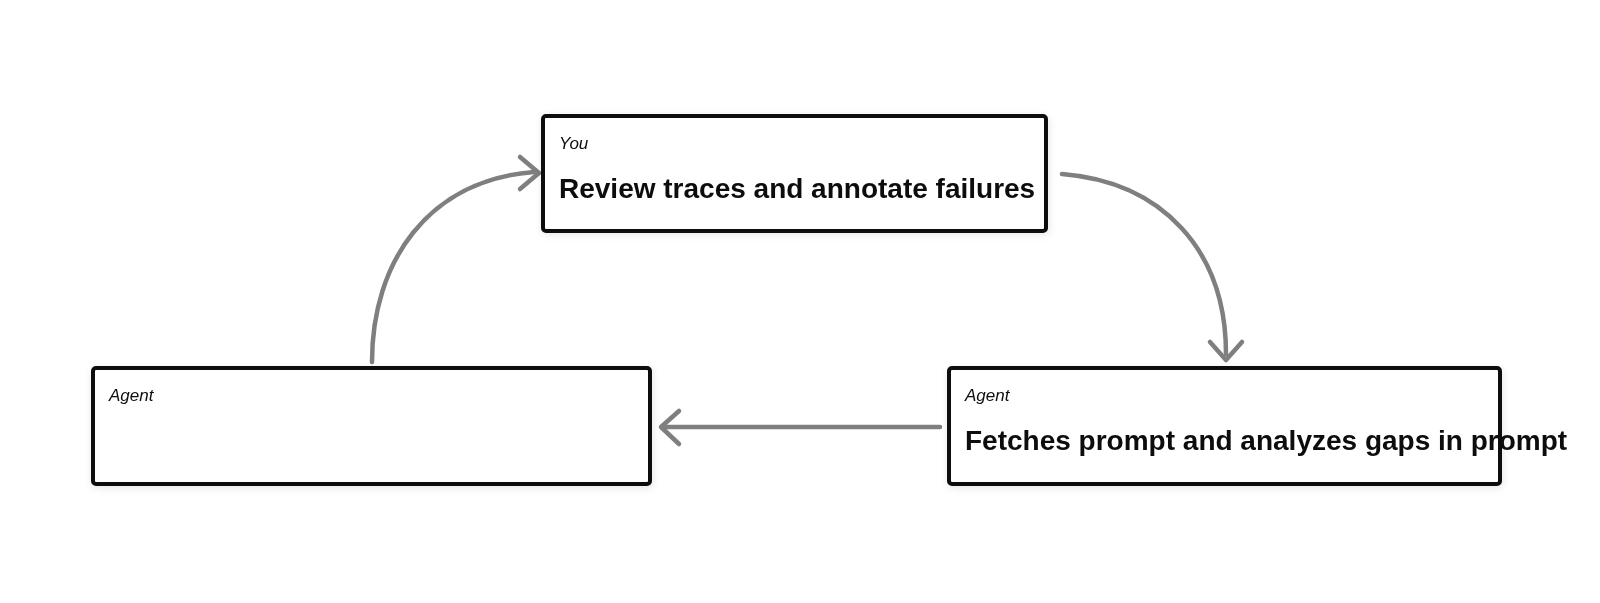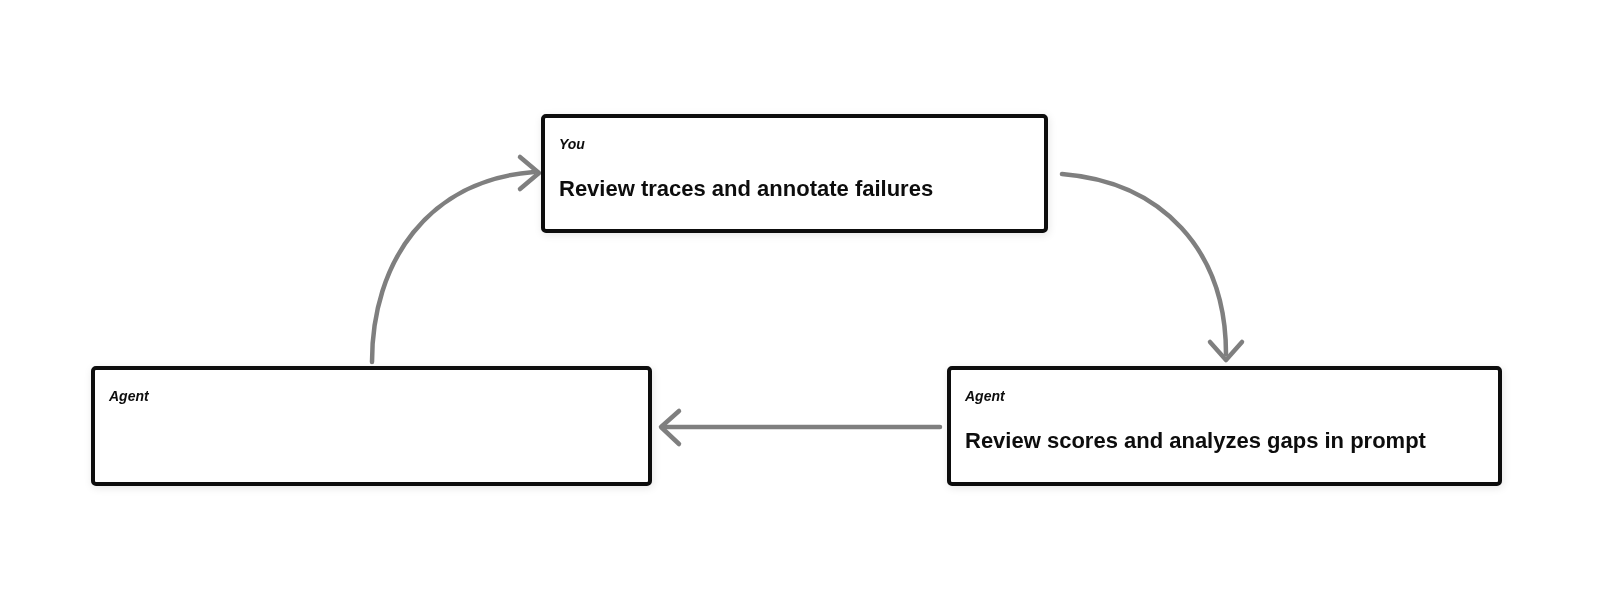--- a/index.html
+++ b/index.html
@@ -34,29 +34,28 @@
     background: #ffffff;
     border: 4px solid var(--box-border, #0d0d0d);
     border-radius: 5px;
     padding: 15px 14px;
     box-shadow: 1px 2px 8px rgba(0,0,0,0.10);
     display: flex;
     flex-direction: column;
   }
   .node-role {
     font-style: italic;
-    font-size: 14px;
+    font-size: 17px;
     line-height: 22px;
     color: var(--text, #0d0d0d);
-    font-weight: bold;
   }
   .node-title {
     margin-top: 20px;
     font-weight: 700;
-    font-size: 22px;
+    font-size: 28px;
     line-height: 28px;
     color: var(--text, #0d0d0d);
     white-space: nowrap;
   }
   #node-review { left: 541px; top: 114px; width: 507px; height: 119px; }
   #node-update { left: 91px;  top: 366px; width: 561px; height: 120px; }
   #node-fetch  { left: 947px; top: 366px; width: 555px; height: 120px; }
 </style>
 </head>
 <body>
@@ -85,16 +84,16 @@
     <div class="node-role">You</div>
     <div class="node-title">Review traces and annotate failures</div>
   </div>
 
   <div class="node" id="node-update">
     <div class="node-role">Agent</div>
   </div>
 
   <div class="node" id="node-fetch">
     <div class="node-role">Agent</div>
-    <div class="node-title">Review scores and analyzes gaps in prompt</div>
+    <div class="node-title">Fetches prompt and analyzes gaps in prompt</div>
   </div>
 
 </div>
 
 </body></html>

